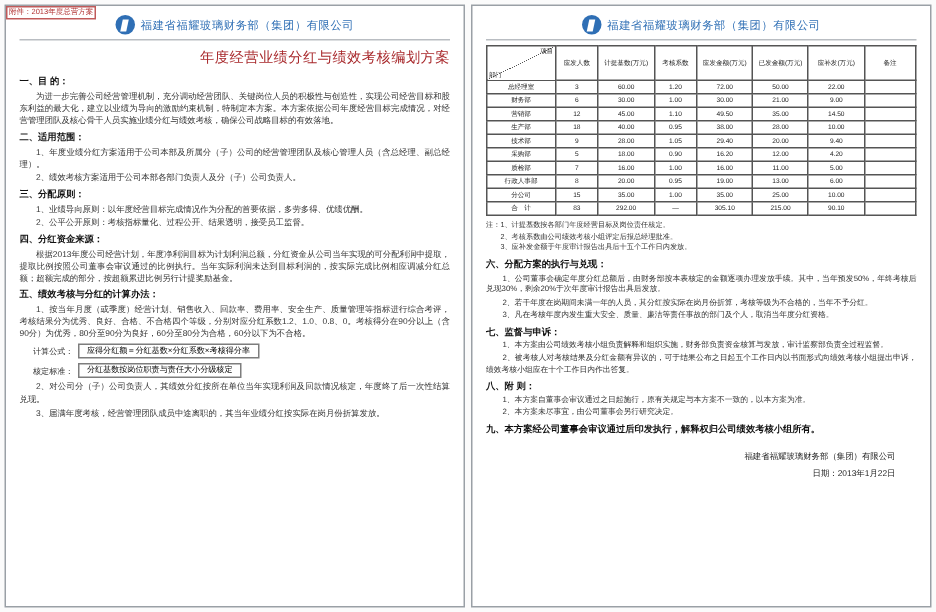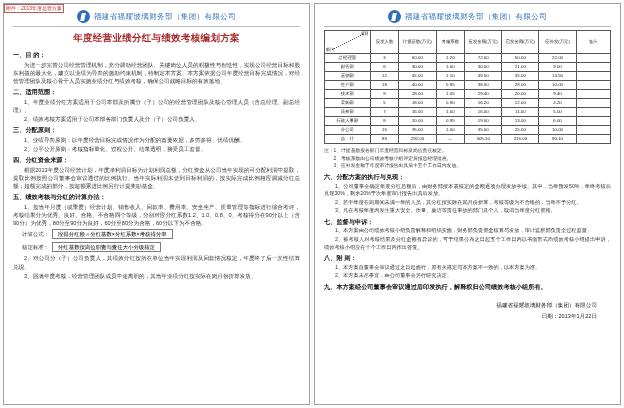--- a/index.html
+++ b/index.html
@@ -64,23 +64,23 @@
     left:0;top:0;
     font-size:5px;
     color:#b03030;
     border:1px solid #c05a5a;
     padding:0 1px;
     line-height:7px;
     white-space:nowrap;
   }
   
   .doc-title{
-    text-align:center;
+    text-align:right;
     font-size:9.5px;
-    font-weight:bold;
+    font-weight:normal;
     color:#1a1a1a;
     margin:5px 0 6px 0;
     letter-spacing:.3px;
   }
   .doc-title.red{color:#a8282b;}
   
   .sec{
     margin:0 0 3px 0;
   }
   .sec-h{

